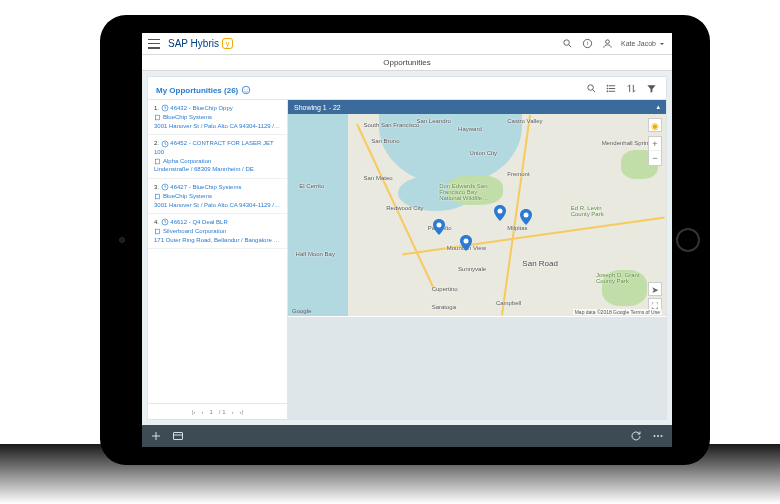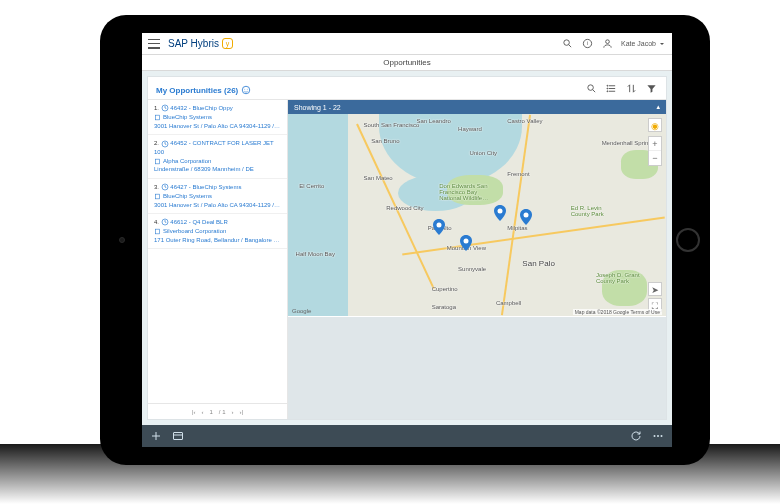--- a/index.html
+++ b/index.html
@@ -271,21 +271,21 @@
               <div class="city-label" style="left:20%; top:4%;">South San Francisco</div>
               <div class="city-label" style="left:22%; top:12%;">San Bruno</div>
               <div class="city-label" style="left:20%; top:30%;">San Mateo</div>
               <div class="city-label" style="left:26%; top:45%;">Redwood City</div>
               <div class="city-label" style="left:37%; top:55%;">Palo Alto</div>
               <div class="city-label" style="left:42%; top:65%;">Mountain View</div>
               <div class="city-label" style="left:45%; top:75%;">Sunnyvale</div>
               <div class="city-label" style="left:38%; top:85%;">Cupertino</div>
               <div class="city-label" style="left:38%; top:94%;">Saratoga</div>
               <div class="city-label" style="left:55%; top:92%;">Campbell</div>
-              <div class="city-label big" style="left:62%; top:72%;">San Palo</div>
+              <div class="city-label big" style="left:62%; top:72%;">San Road</div>
               <div class="city-label" style="left:58%; top:55%;">Milpitas</div>
               <div class="city-label" style="left:58%; top:28%;">Fremont</div>
               <div class="city-label" style="left:48%; top:18%;">Union City</div>
               <div class="city-label" style="left:45%; top:6%;">Hayward</div>
               <div class="city-label" style="left:58%; top:2%;">Castro Valley</div>
               <div class="city-label" style="left:34%; top:2%;">San Leandro</div>
               <div class="city-label" style="left:3%; top:34%;">El Cerrito</div>
               <div class="city-label" style="left:2%; top:68%;">Half Moon Bay</div>
               <div class="city-label" style="right:3%; top:13%;">Mendenhall Springs</div>
               <div class="city-label" style="right:12%; top:45%; color:#5a8a3a; width:50px; white-space:normal;">Ed R. Levin County Park</div>

